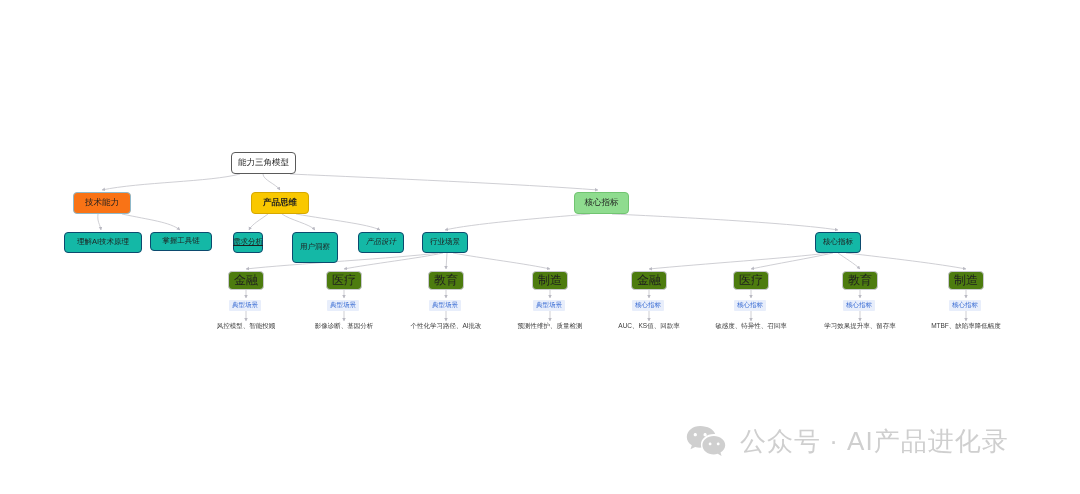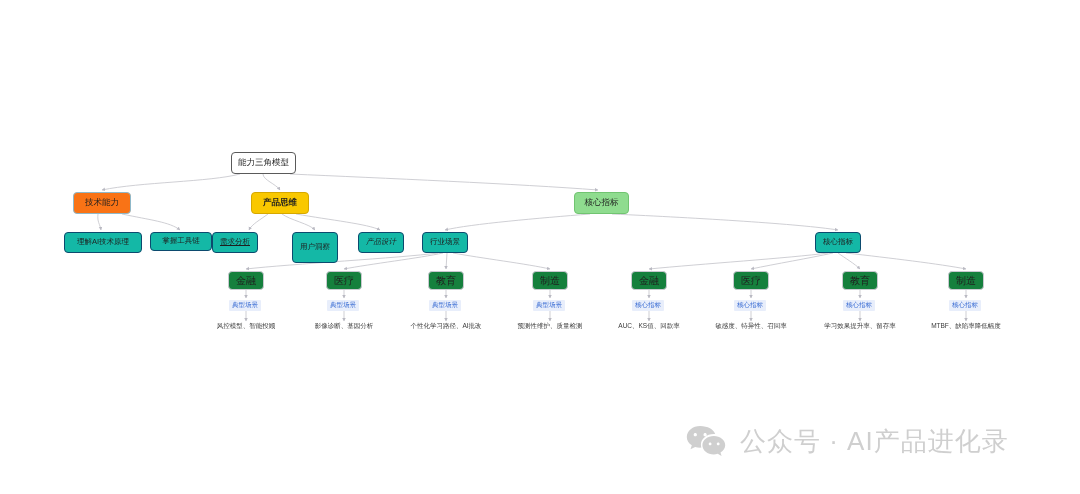--- a/index.html
+++ b/index.html
@@ -14,21 +14,21 @@
     position:absolute;box-sizing:border-box;
     display:flex;align-items:center;justify-content:center;
     text-align:center;line-height:1.15;
     border-radius:4px;white-space:nowrap;
   }
   .n-root{border:1px solid #5a5a5a;background:#ffffff;color:#1f1f1f;font-size:8.5px;}
   .n-tech{border:1px solid #8fb8c9;background:#f97316;color:#1f1f1f;font-size:8.5px;}
   .n-prod{border:1px solid #d6a800;background:#f9c800;color:#1f1f1f;font-size:8.5px;font-weight:700;}
   .n-ind{border:1px solid #71c471;background:#8fdc8f;color:#1f1f1f;font-size:8.5px;}
   .n-lilac{border:1px solid #0c4a6e;background:#14b8a6;color:#1f1f1f;font-size:7.5px;}
-  .n-white{border:1px solid #c9c9d0;background:#15803d;color:#1f1f1f;font-size:10px;justify-content:center;}
+  .n-white{border:1px solid #c9c9d0;background:#4d7c0f;color:#1f1f1f;font-size:12px;justify-content:center;}
   .edge-label{
     position:absolute;box-sizing:border-box;
     display:flex;align-items:center;justify-content:center;
     background:#e8eefb;color:#3d6fd4;font-size:6.5px;
     padding:1px 3px;border-radius:1px;white-space:nowrap;
   }
   .leaf-text{
     position:absolute;color:#3a3a3a;font-size:6.5px;
     white-space:nowrap;text-align:center;
   }
@@ -111,21 +111,21 @@
   <div class="node n-ind" style="left:574px;top:192px;width:55px;height:22px;">
     <span>核心指标</span>
   </div>
 
   <div class="node n-lilac" style="left:64px;top:232px;width:78px;height:21px;">
     <span>理解AI技术原理</span>
   </div>
   <div class="node n-lilac" style="left:150px;top:232px;width:62px;height:19px;">
     <span>掌握工具链</span>
   </div>
-  <div class="node n-lilac" style="left:212px;top:232px;width:46px;height:21px;text-decoration:underline;">
+  <div class="node n-lilac" style="left:233px;top:232px;width:30px;height:21px;text-decoration:underline;">
     <span>需求分析</span>
   </div>
   <div class="node n-lilac" style="left:292px;top:232px;width:46px;height:31px;">
     <span>用户洞察</span>
   </div>
   <div class="node n-lilac" style="left:358px;top:232px;width:46px;height:21px;font-style:italic;">
     <span>产品设计</span>
   </div>
   <div class="node n-lilac" style="left:422px;top:232px;width:46px;height:21px;text-align:right;">
     <span>行业场景</span>

